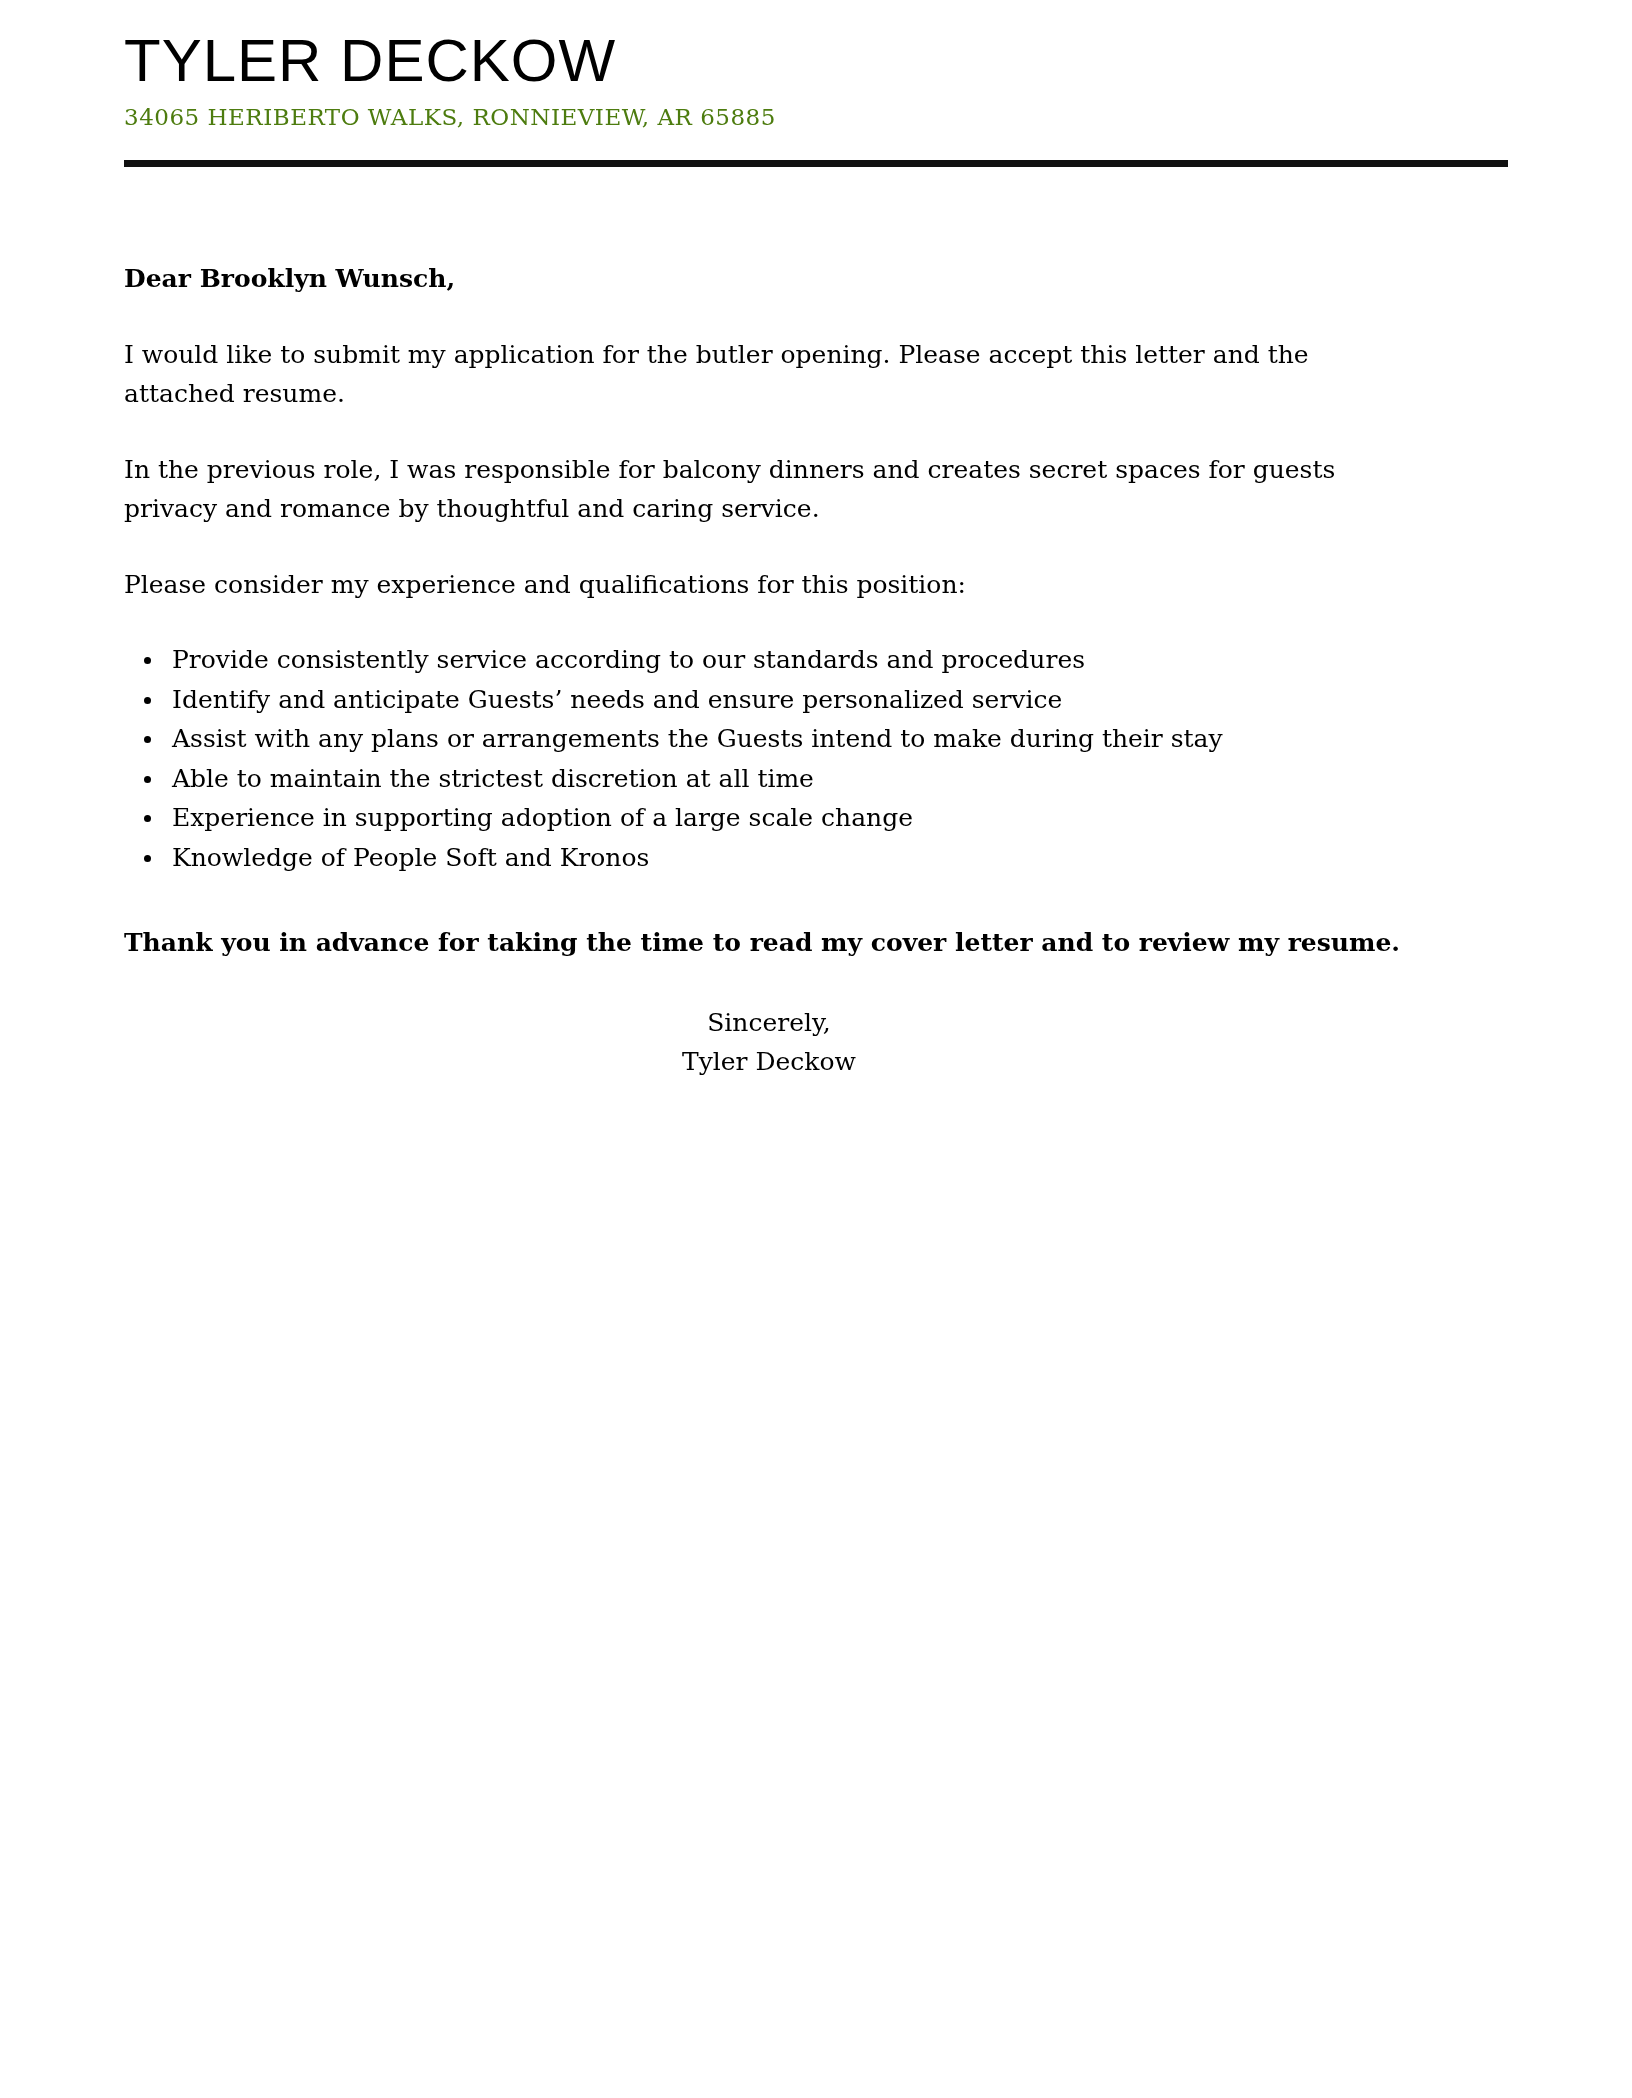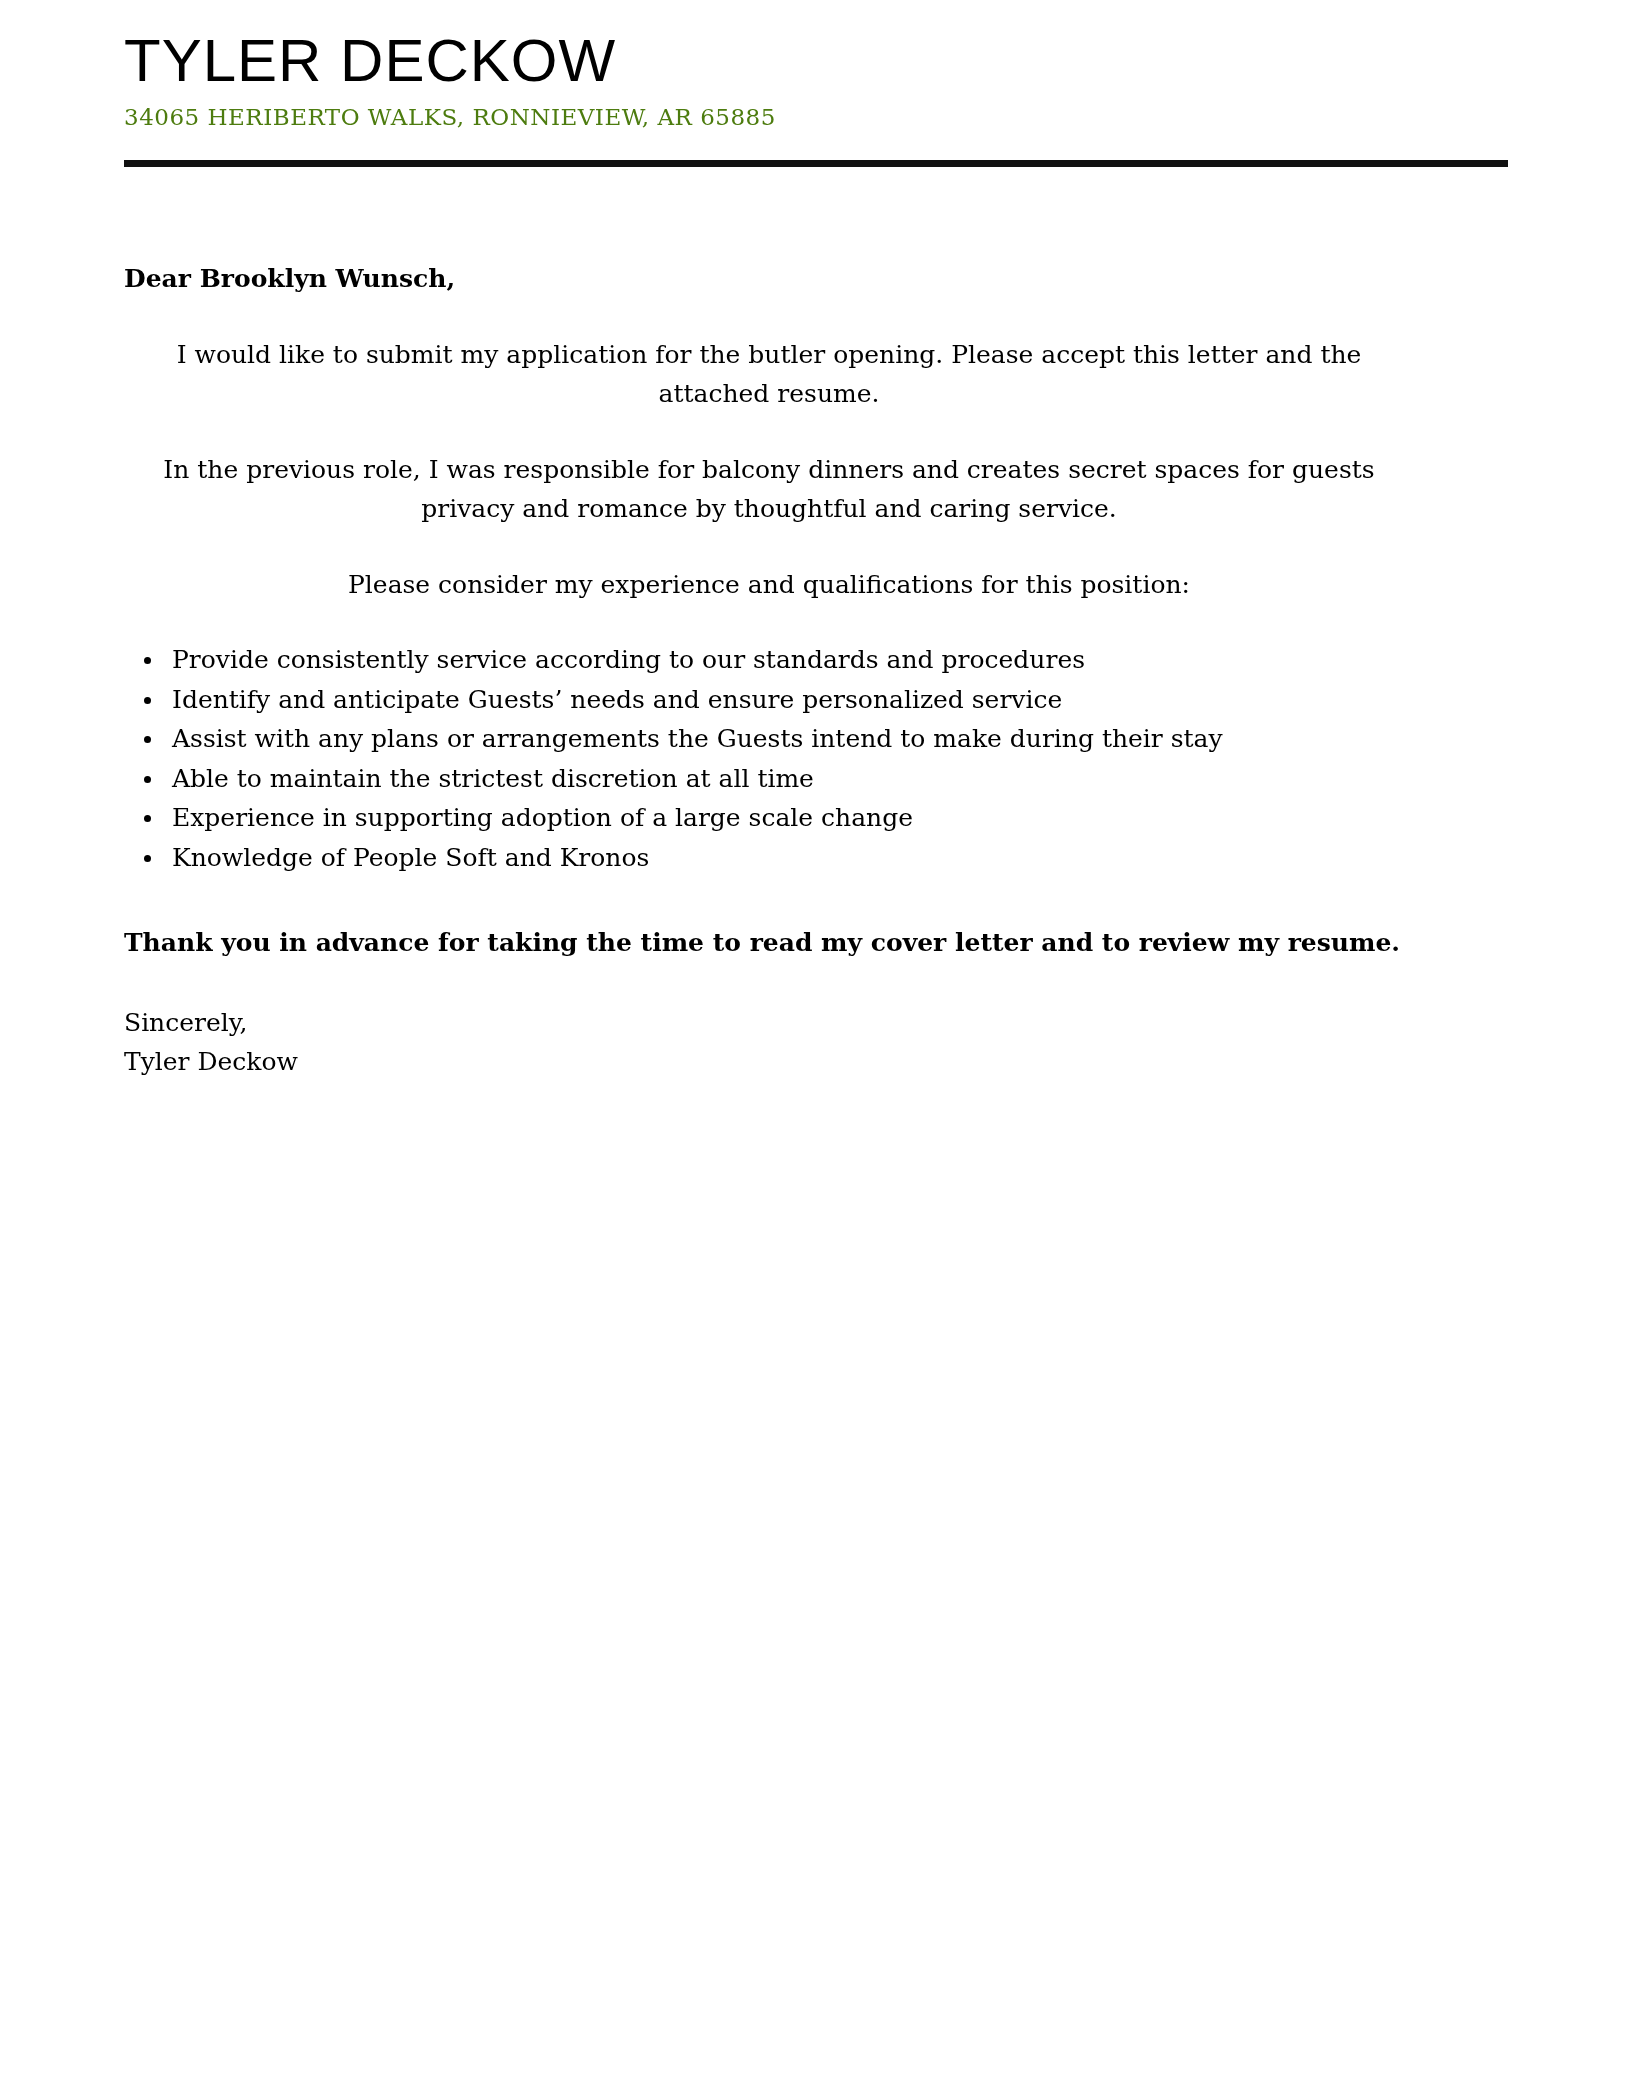--- a/index.html
+++ b/index.html
@@ -50,21 +50,20 @@
     width: 1290px;
     font-size: 25px;
     line-height: 1.58;
   }
   .salutation {
     font-weight: 700;
     margin: 0 0 36px 0;
   }
   .para {
     margin: 0 0 36px 0;
-    text-align: center;
   }
   .qual-list {
     margin: 0 0 46px 0;
     padding: 0 0 0 48px;
     list-style: none;
   }
   .qual-list li {
     position: relative;
     margin: 0;
     padding: 0 0 0 0;
@@ -78,20 +77,21 @@
     height: 7px;
     border-radius: 50%;
     background: #000000;
   }
   .thanks {
     font-weight: 700;
     margin: 14px 0 40px 0;
   }
   .signoff-block p {
     margin: 0;
+    text-align: center;
   }
 </style>
 </head>
 <body>
 
 <div class="page">
 
   <header class="header">
     <h1 class="name">TYLER DECKOW</h1>
     <p class="address">34065 HERIBERTO WALKS, RONNIEVIEW, AR 65885</p>

